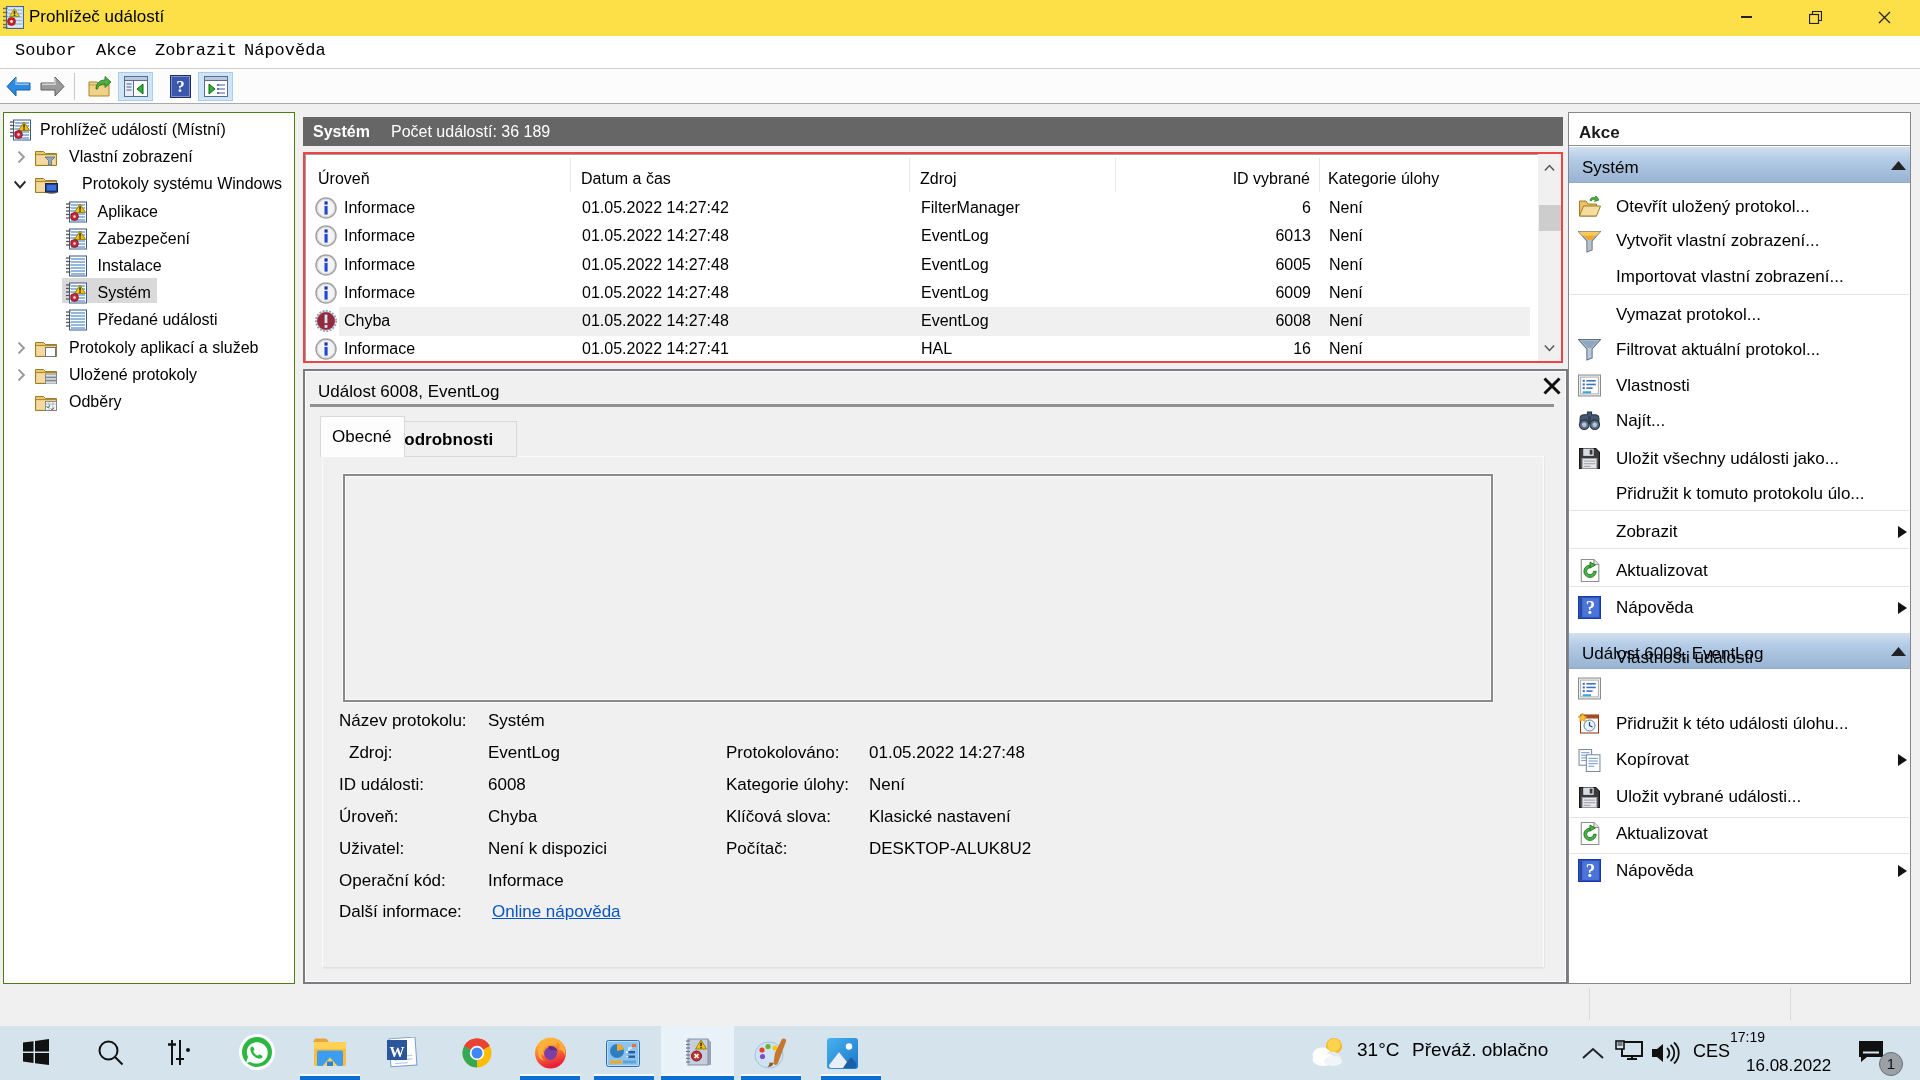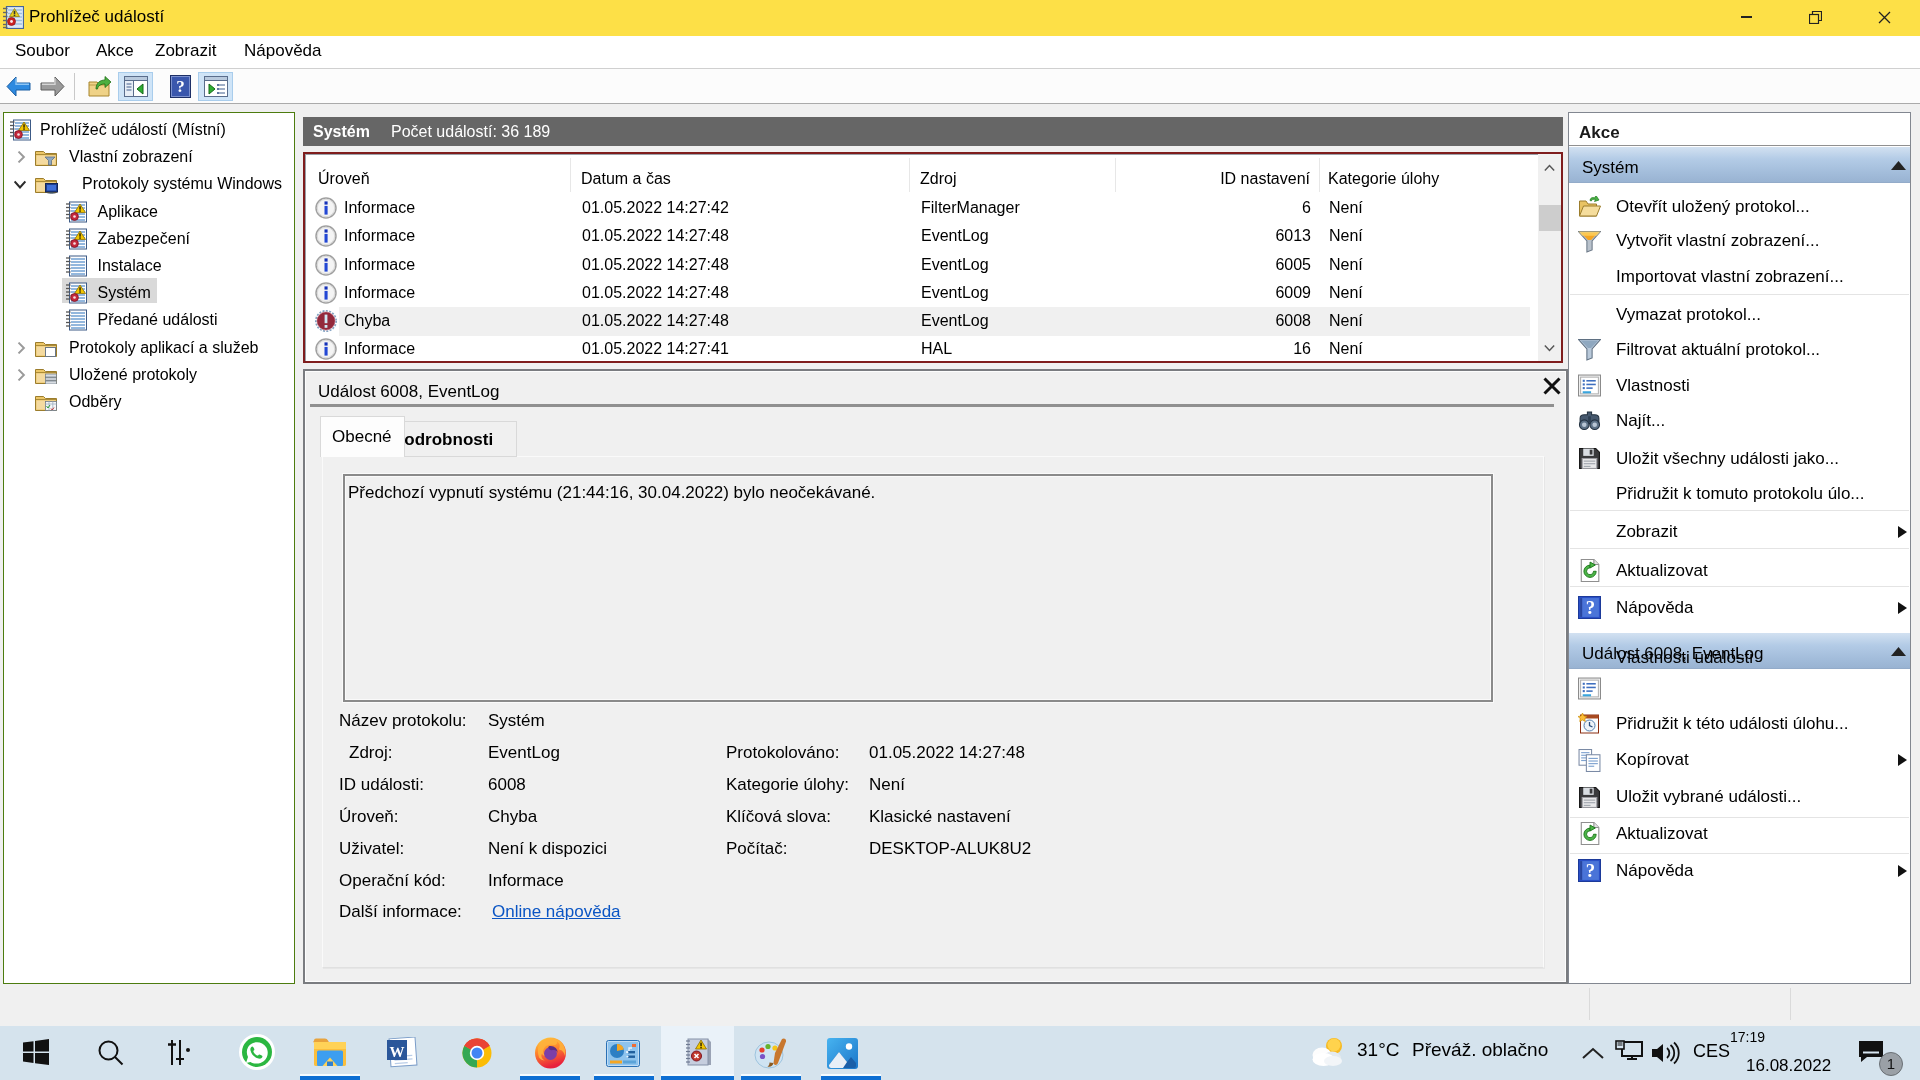--- a/index.html
+++ b/index.html
@@ -12,21 +12,21 @@
 #menubar { left:0; top:36px; width:1920px; height:33px; background:#fff; border-bottom:1px solid #d0d0d0; }
 #toolbar { left:0; top:69px; width:1920px; height:35px; background:#fcfcfc; border-bottom:1px solid #aaa; }
 .tbtn { position:absolute; top:3px; height:29px; width:35px; }
 .tbtn.on { background:#cfe4f7; border:1px solid #a9cdec; }
 
 #tree-panel { left:3px; top:112px; width:292px; height:872px; background:#fff; border:1px solid #4d7c0f; font-size:16px; }
 .trow { position:absolute; height:26px; line-height:26px; white-space:nowrap; }
 .ticon { position:absolute; top:2px; }
 
 #caption { left:303px; top:117px; width:1260px; height:29px; background:#666666; color:#fff; font-size:16px; line-height:29px; }
-#table-box { left:303px; top:152px; width:1260px; height:211px; background:#fff; border:2px solid #7f1d1d; box-shadow:inset 1px 1px 0 #9aa0a8; font-size:16px; }
+#table-box { left:303px; top:152px; width:1260px; height:211px; background:#fff; border:2px solid #ef4444; box-shadow:inset 1px 1px 0 #9aa0a8; font-size:16px; }
 .hsep { position:absolute; width:1px; top:4px; height:34px; background:#e7e7e7; }
 .lvrow { position:absolute; left:1px; width:1226px; height:28px; line-height:28px; }
 .cell { position:absolute; white-space:nowrap; }
 #scrollv { position:absolute; right:0px; top:0px; width:23px; height:207px; background:#f0f0f0; }
 
 #event-panel { left:303px; top:369px; width:1265px; height:615px; background:#f0f0f0; border:2px solid #7a7c80; box-shadow:inset 0 0 0 1px #fdfdfd; font-size:17px; }
 .dlabel { position:absolute; white-space:nowrap; height:26px; line-height:26px; }
 
 #action-panel { left:1568px; top:112px; width:343px; height:872px; background:#fff; border:1px solid #828790; font-size:17px; }
 .aband { position:absolute; left:0px; width:341px; height:37px; background:linear-gradient(#d2e1f1 0%,#b3cbe6 35%,#a2bcda 75%,#99b3d2 100%); border-top:1px solid #fff; border-bottom:1px solid #93abc9; }
@@ -70,21 +70,21 @@
   <div class="abs" style="left:1741px;top:16px;width:11px;height:1.5px;background:#222"></div>
   <svg class="abs" style="left:1809px;top:11px" width="13" height="13" viewBox="0 0 13 13">
     <rect x="0.5" y="3.5" width="9" height="9" fill="none" stroke="#222" stroke-width="1.2"></rect>
     <path d="M3.5 3.5 v-3 h9 v9 h-3" fill="none" stroke="#222" stroke-width="1.2"></path>
   </svg>
   <svg class="abs" style="left:1878px;top:11px" width="13" height="13" viewBox="0 0 13 13">
     <path d="M1 1 L12 12 M12 1 L1 12" stroke="#222" stroke-width="1.3"></path>
   </svg>
 </div>
 
-<div class="abs" id="menubar" style="font-size:17px;">
+<div class="abs" id="menubar" style="font-size:17px;font-family:Liberation Mono, monospace;">
   <div class="txt" style="left:15px;top:5px;">Soubor</div>
   <div class="txt" style="left:96px;top:5px;">Akce</div>
   <div class="txt" style="left:155px;top:5px;">Zobrazit</div>
   <div class="txt" style="left:244px;top:5px;">Nápověda</div>
 </div>
 
 <div class="abs" id="toolbar">
   <svg class="abs" style="left:6px;top:7px" width="25" height="21" viewBox="0 0 25 21">
     <path d="M10 1 L1 10.5 L10 20 L10 14 L24 14 L24 7 L10 7 Z" fill="#2e8ae0" stroke="#1b5ea3"></path>
     <path d="M10 2.2 L10 8.2 L23 8.2" fill="none" stroke="#8ec6f5" stroke-width="1.4"></path>
@@ -380,21 +380,21 @@
     <span style="position:absolute;left:88px;">Počet událostí: 36 189</span>
   </div>
 <div class="abs" id="table-box">
   <div class="hsep" style="left:265px"></div>
   <div class="hsep" style="left:604px"></div>
   <div class="hsep" style="left:810px"></div>
   <div class="hsep" style="left:1014px"></div>
   <div class="cell" style="left:13px;top:16px;">Úroveň</div>
   <div class="cell" style="left:276px;top:16px;">Datum a čas</div>
   <div class="cell" style="left:615px;top:16px;">Zdroj</div>
-  <div class="cell" style="left:860px;top:16px;width:145px;text-align:right;">ID nastavení</div>
+  <div class="cell" style="left:860px;top:16px;width:145px;text-align:right;">ID vybrané</div>
   <div class="cell" style="left:1023px;top:16px;">Kategorie úlohy</div>
   <div class="abs" style="left:34px;top:153.3px;width:1191px;height:29px;background:#f0f0f0"></div>
 
   <div class="lvrow" style="top:39.8px">
       <svg class="abs" style="left:9px;top:3px" width="22" height="22" viewBox="0 0 22 22">
         <use href="#infoic"></use>
       </svg>
     <span class="cell" style="left:38px">Informace</span>
       <span class="cell" style="left:276px">01.05.2022 14:27:42</span>
       <span class="cell" style="left:615px">FilterManager</span>
@@ -473,21 +473,20 @@
       <path d="M2.5 2.5 L17.5 17.5 M17.5 2.5 L2.5 17.5" stroke="#111" stroke-width="3"></path>
     </svg>
   <div class="abs" style="left:5px;top:33px;width:1244px;height:3px;background:#909090"></div>
   <div class="abs" style="left:17px;top:85px;width:1222px;height:512px;background:#f0f0f0;border:1px solid #fafafa;border-bottom:1px solid #e0e0e0;box-shadow:1px 1px 0 #e6e6e6;"></div>
   <div class="abs" style="left:99px;top:49.5px;width:113px;height:36.2px;background:#f0f0f0;border:1px solid #d9d9d9;"></div>
   <div class="txt" style="left:88px;top:59px;font-weight:bold;">Podrobnosti</div>
   <div class="abs" style="left:14.5px;top:45.4px;width:85px;height:41px;background:#fdfdfd;border:1px solid #d9d9d9;border-bottom:none;"></div>
   <div class="txt" style="left:27px;top:56px;">Obecné</div>
 
   <div class="abs" style="left:38px;top:103px;width:1150px;height:228px;background:#f0f0f0;border:2px solid #8a8a8a;box-shadow:inset 0 0 0 1px #fafafa, 0 0 0 1px #fafafa;"></div>
-  <div class="txt" style="left:43px;top:112px;">Předchozí vypnutí systému (21:44:16, 30.04.2022) bylo neočekávané.</div>
 
   <div class="dlabel" style="left:34px;top:337px;">Název protokolu:</div>
     <div class="dlabel" style="left:183px;top:337px;">Systém</div>
   <div class="dlabel" style="left:44px;top:369px;">Zdroj:</div>
     <div class="dlabel" style="left:183px;top:369px;">EventLog</div>
   <div class="dlabel" style="left:421px;top:369px;">Protokolováno:</div>
     <div class="dlabel" style="left:564px;top:369px;">01.05.2022 14:27:48</div>
   <div class="dlabel" style="left:34px;top:401px;">ID události:</div>
     <div class="dlabel" style="left:183px;top:401px;">6008</div>
   <div class="dlabel" style="left:421px;top:401px;">Kategorie úlohy:</div>

